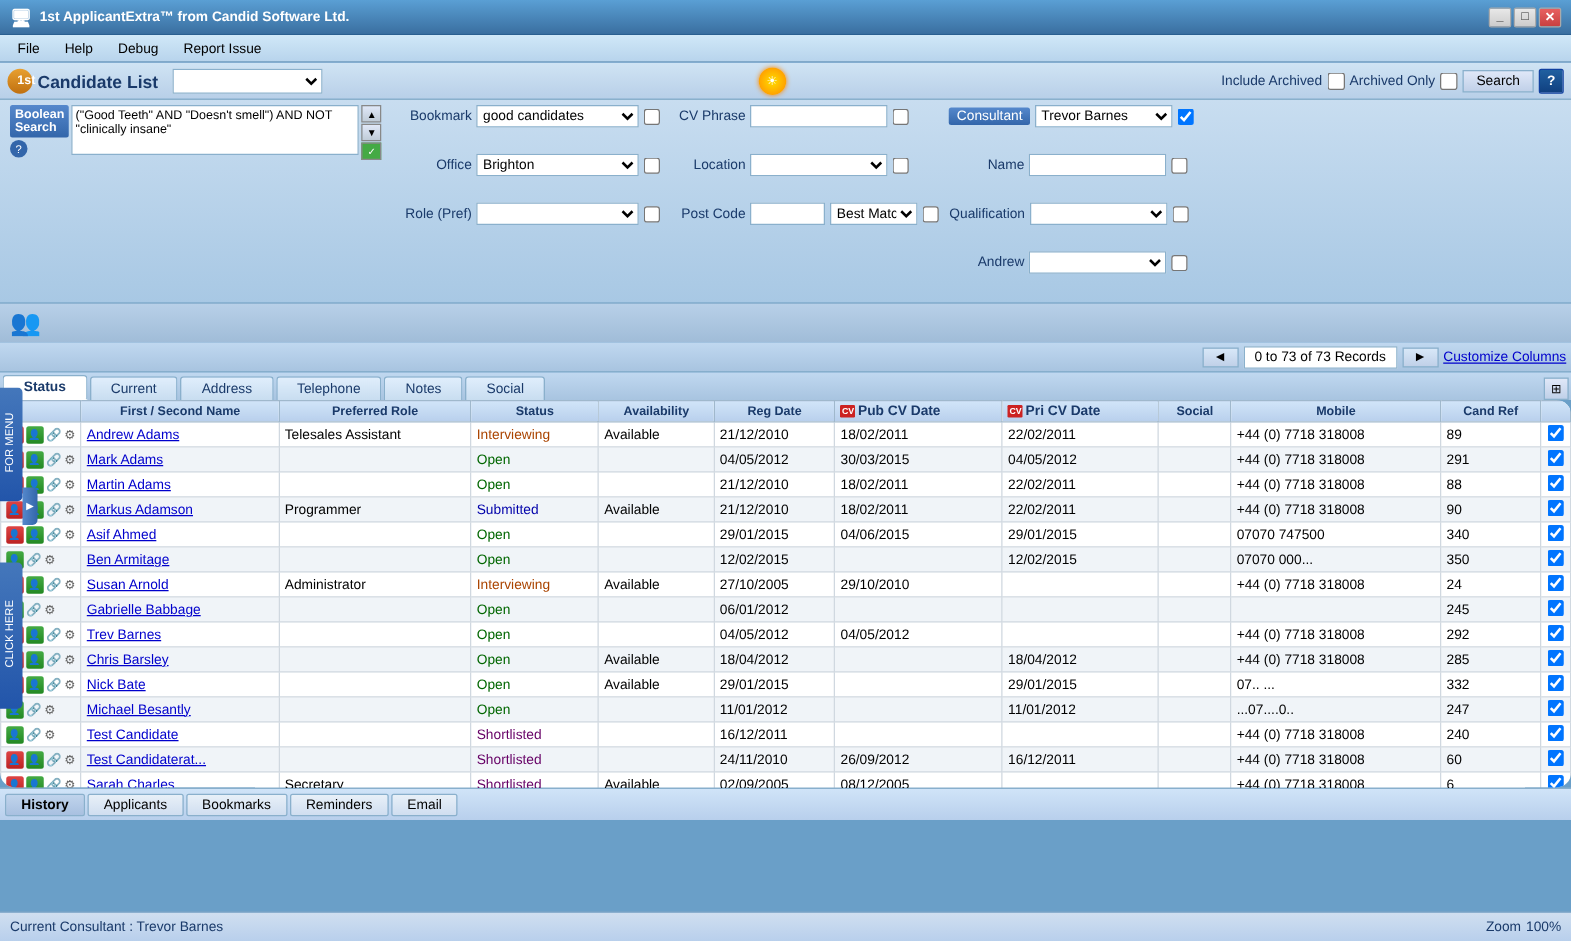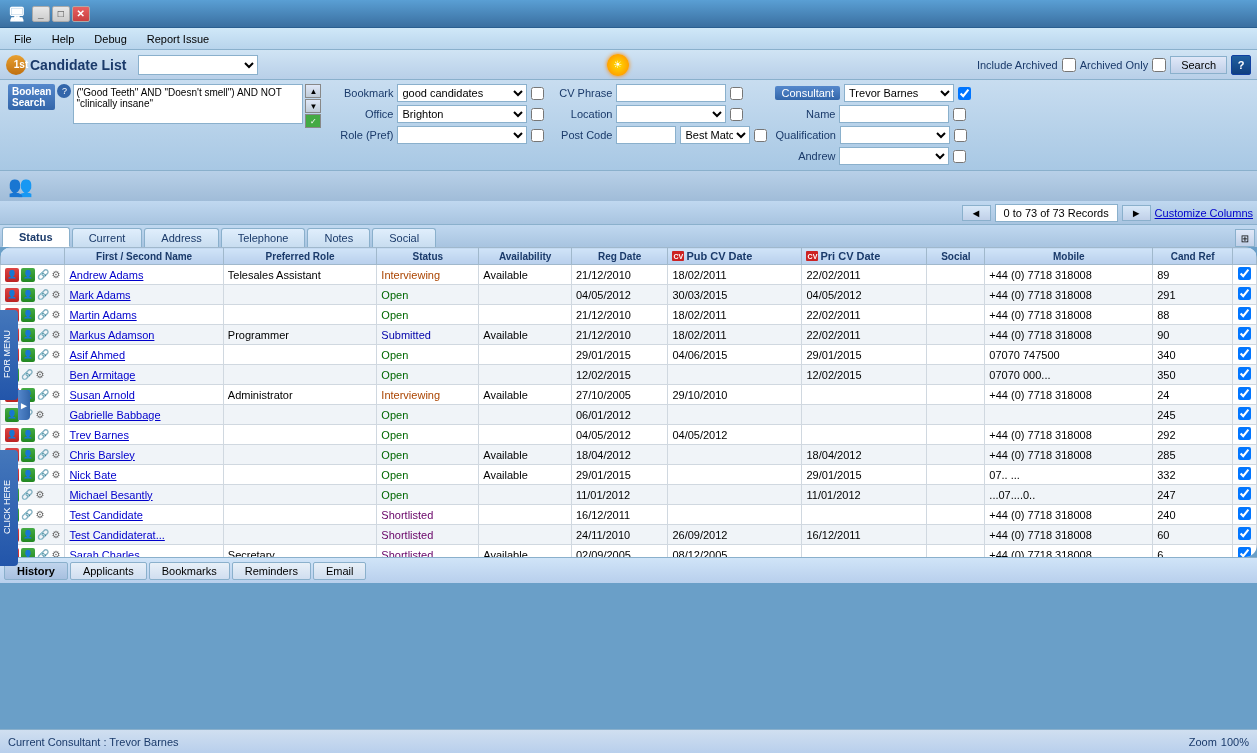--- a/index.html
+++ b/index.html
@@ -107,21 +107,21 @@
     
     #search-area {
       background: linear-gradient(to bottom, #c8ddf0, #a8c8e4);
       padding: 4px 8px;
       border-bottom: 1px solid #8ab0cc;
     }
     .search-row {
       display: flex;
       align-items: center;
       gap: 4px;
-      margin-bottom: 1px;
+      margin-bottom: 19px;
     }
     .search-label {
       color: #1a3a6a;
       font-size: 11px;
       min-width: 60px;
       text-align: right;
     }
     .search-input {
       height: 18px;
       border: 1px solid #8ab0cc;
@@ -384,20 +384,21 @@
       white-space: nowrap;
     }
 
     .pub-cv-header, .pri-cv-header { display: flex; align-items: center; gap: 2px; }
   </style>
 </head>
 <body>
 
 <div id="title-bar">
   <span class="title-icon">🖥</span>
+  <span class="title-text">1st ApplicantExtra™  from Candid Software Ltd.</span>
   <div class="win-buttons">
     <div class="win-btn min">_</div>
     <div class="win-btn max">□</div>
     <div class="win-btn close">✕</div>
   </div>
 </div>
 
 <div id="menu-bar">
   <div class="menu-item">File</div>
   <div class="menu-item">Help</div>
@@ -421,21 +422,21 @@
     <span class="toolbar-label">Archived Only</span>
     <input type="checkbox" class="toolbar-checkbox" style="">
     <button class="toolbar-search-btn">Search</button>
     <div class="help-btn">?</div>
   </div>
 
   <div id="search-area">
     <div style="display: flex; gap: 8px; align-items: flex-start;">
 
       <div id="bool-search" style="margin-right: 4px;">
-        <div style="display:flex; flex-direction:row; gap:2px;">
+        <div style="display:flex; flex-direction:column; gap:2px;">
           <span class="bool-label">Boolean<br>Search</span>
           <span style="background:#3366aa;color:white;border-radius:50%;width:14px;height:14px;display:flex;align-items:center;justify-content:center;font-size:9px;cursor:pointer;">?</span>
         </div>
         <textarea class="bool-text-area" style="">("Good Teeth" AND "Doesn't smell") AND NOT "clinically insane"</textarea>
         <div class="bool-scroll">
           <div class="bool-scroll-btn">▲</div>
           <div class="bool-scroll-btn">▼</div>
           <div class="bool-scroll-btn" style="background:#44aa44;color:white;">✓</div>
         </div>
       </div>

